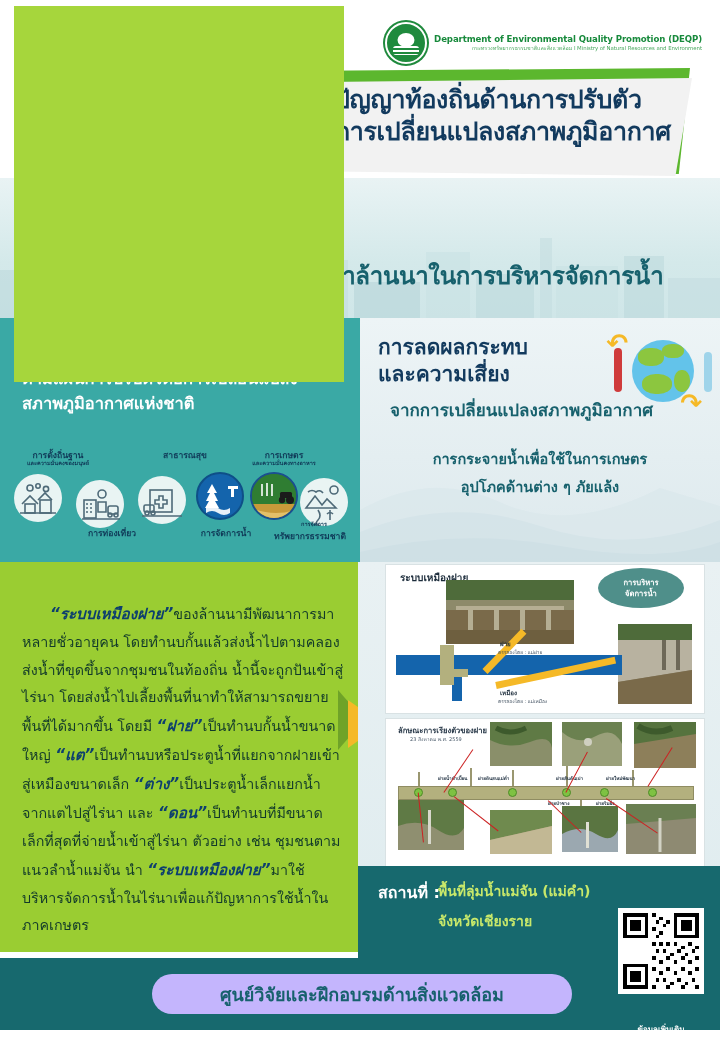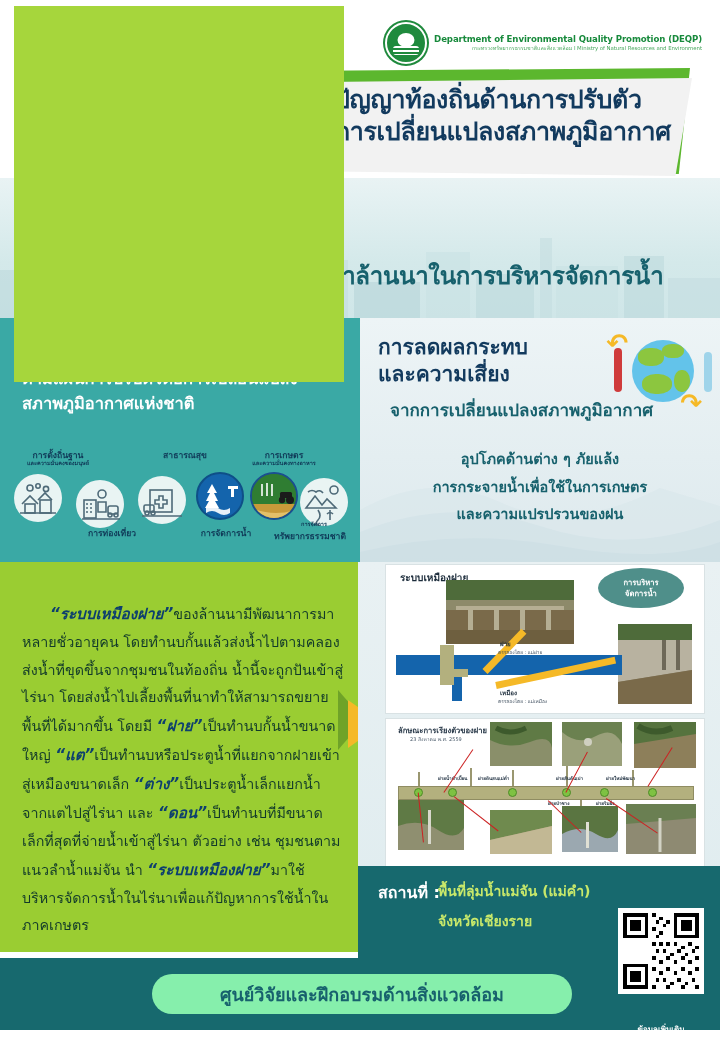--- a/index.html
+++ b/index.html
@@ -135,21 +135,21 @@
   .loc-v2 { position:absolute; left:438px; top:910px; font-size:14px; font-weight:bold; color:#c8e86a; }
 
   .qr-box { position:absolute; left:618px; top:908px; width:86px; height:86px; background:#fff; padding:5px; }
   .qr { width:100%; height:100%; }
   .qr-cap { position:absolute; left:618px; top:1023px; width:86px; text-align:center;
         font-size:8px; font-weight:bold; color:#ffffff; }
 
   
   .footer { position:absolute; left:0; top:958px; width:720px; height:72px; background:#17696e; }
   .foot-pill { position:absolute; left:152px; top:974px; width:420px; height:40px; border-radius:20px;
-        background:#86efac; display:flex; align-items:center; justify-content:center; }
+        background:#c4b5fd; display:flex; align-items:center; justify-content:center; }
   .foot-txt { font-size:18px; font-weight:bold; color:#17616d; }
   .bottom-strip { position:absolute; left:0; top:1030px; width:720px; height:10px; background:#ffffff; }
 </style>
 </head>
 <body>
 
 <div class="poster">
 
   <div class="header">
 
@@ -321,23 +321,22 @@
       <i style="left:30px;top:4px;width:22px;height:14px"></i>
       <i style="left:10px;top:34px;width:30px;height:20px"></i>
       <i style="left:42px;top:30px;width:16px;height:22px"></i>
     </div>
     <div class="arc" style="right:92px;top:10px">↶</div>
     <div class="arc" style="right:18px;top:70px">↷</div>
     <div class="thermo" style="right:98px;top:30px;height:44px;background:#cf3b3b"></div>
     <div class="thermo" style="right:8px;top:34px;height:40px;background:#9fd4ea"></div>
 
     <div class="pr-body">
+      <div>การกระจายน้ำเพื่อใช้ในการเกษตร</div>
       <div>อุปโภคด้านต่าง ๆ ภัยแล้ง</div>
-      <div>การกระจายน้ำเพื่อใช้ในการเกษตร</div>
-      <div>และความแปรปรวนของฝน</div>
     </div>
   </div>
 
   <div class="detail"></div>
   <div class="detail-inner"></div>
   <div class="det-body">
     <span class="ind"></span><b>“ระบบเหมืองฝาย”</b><span>ของล้านนามีพัฒนาการมาหลายชั่วอายุคน โดยทำนบกั้นแล้วส่งน้ำไปตามคลองส่งน้ำที่ขุดขึ้นจากชุมชนในท้องถิ่น น้ำนี้จะถูกปันเข้าสู่ไร่นา โดยส่งน้ำไปเลี้ยงพื้นที่นาทำให้สามารถขยายพื้นที่ได้มากขึ้น โดยมี</span>
     <b>“ฝาย”</b><span>เป็นทำนบกั้นน้ำขนาดใหญ่</span>
     <b>“แต”</b><span>เป็นทำนบหรือประตูน้ำที่แยกจากฝายเข้าสู่เหมืองขนาดเล็ก</span>
     <b>“ต่าง”</b><span>เป็นประตูน้ำเล็กแยกน้ำจากแตไปสู่ไร่นา และ</span>

